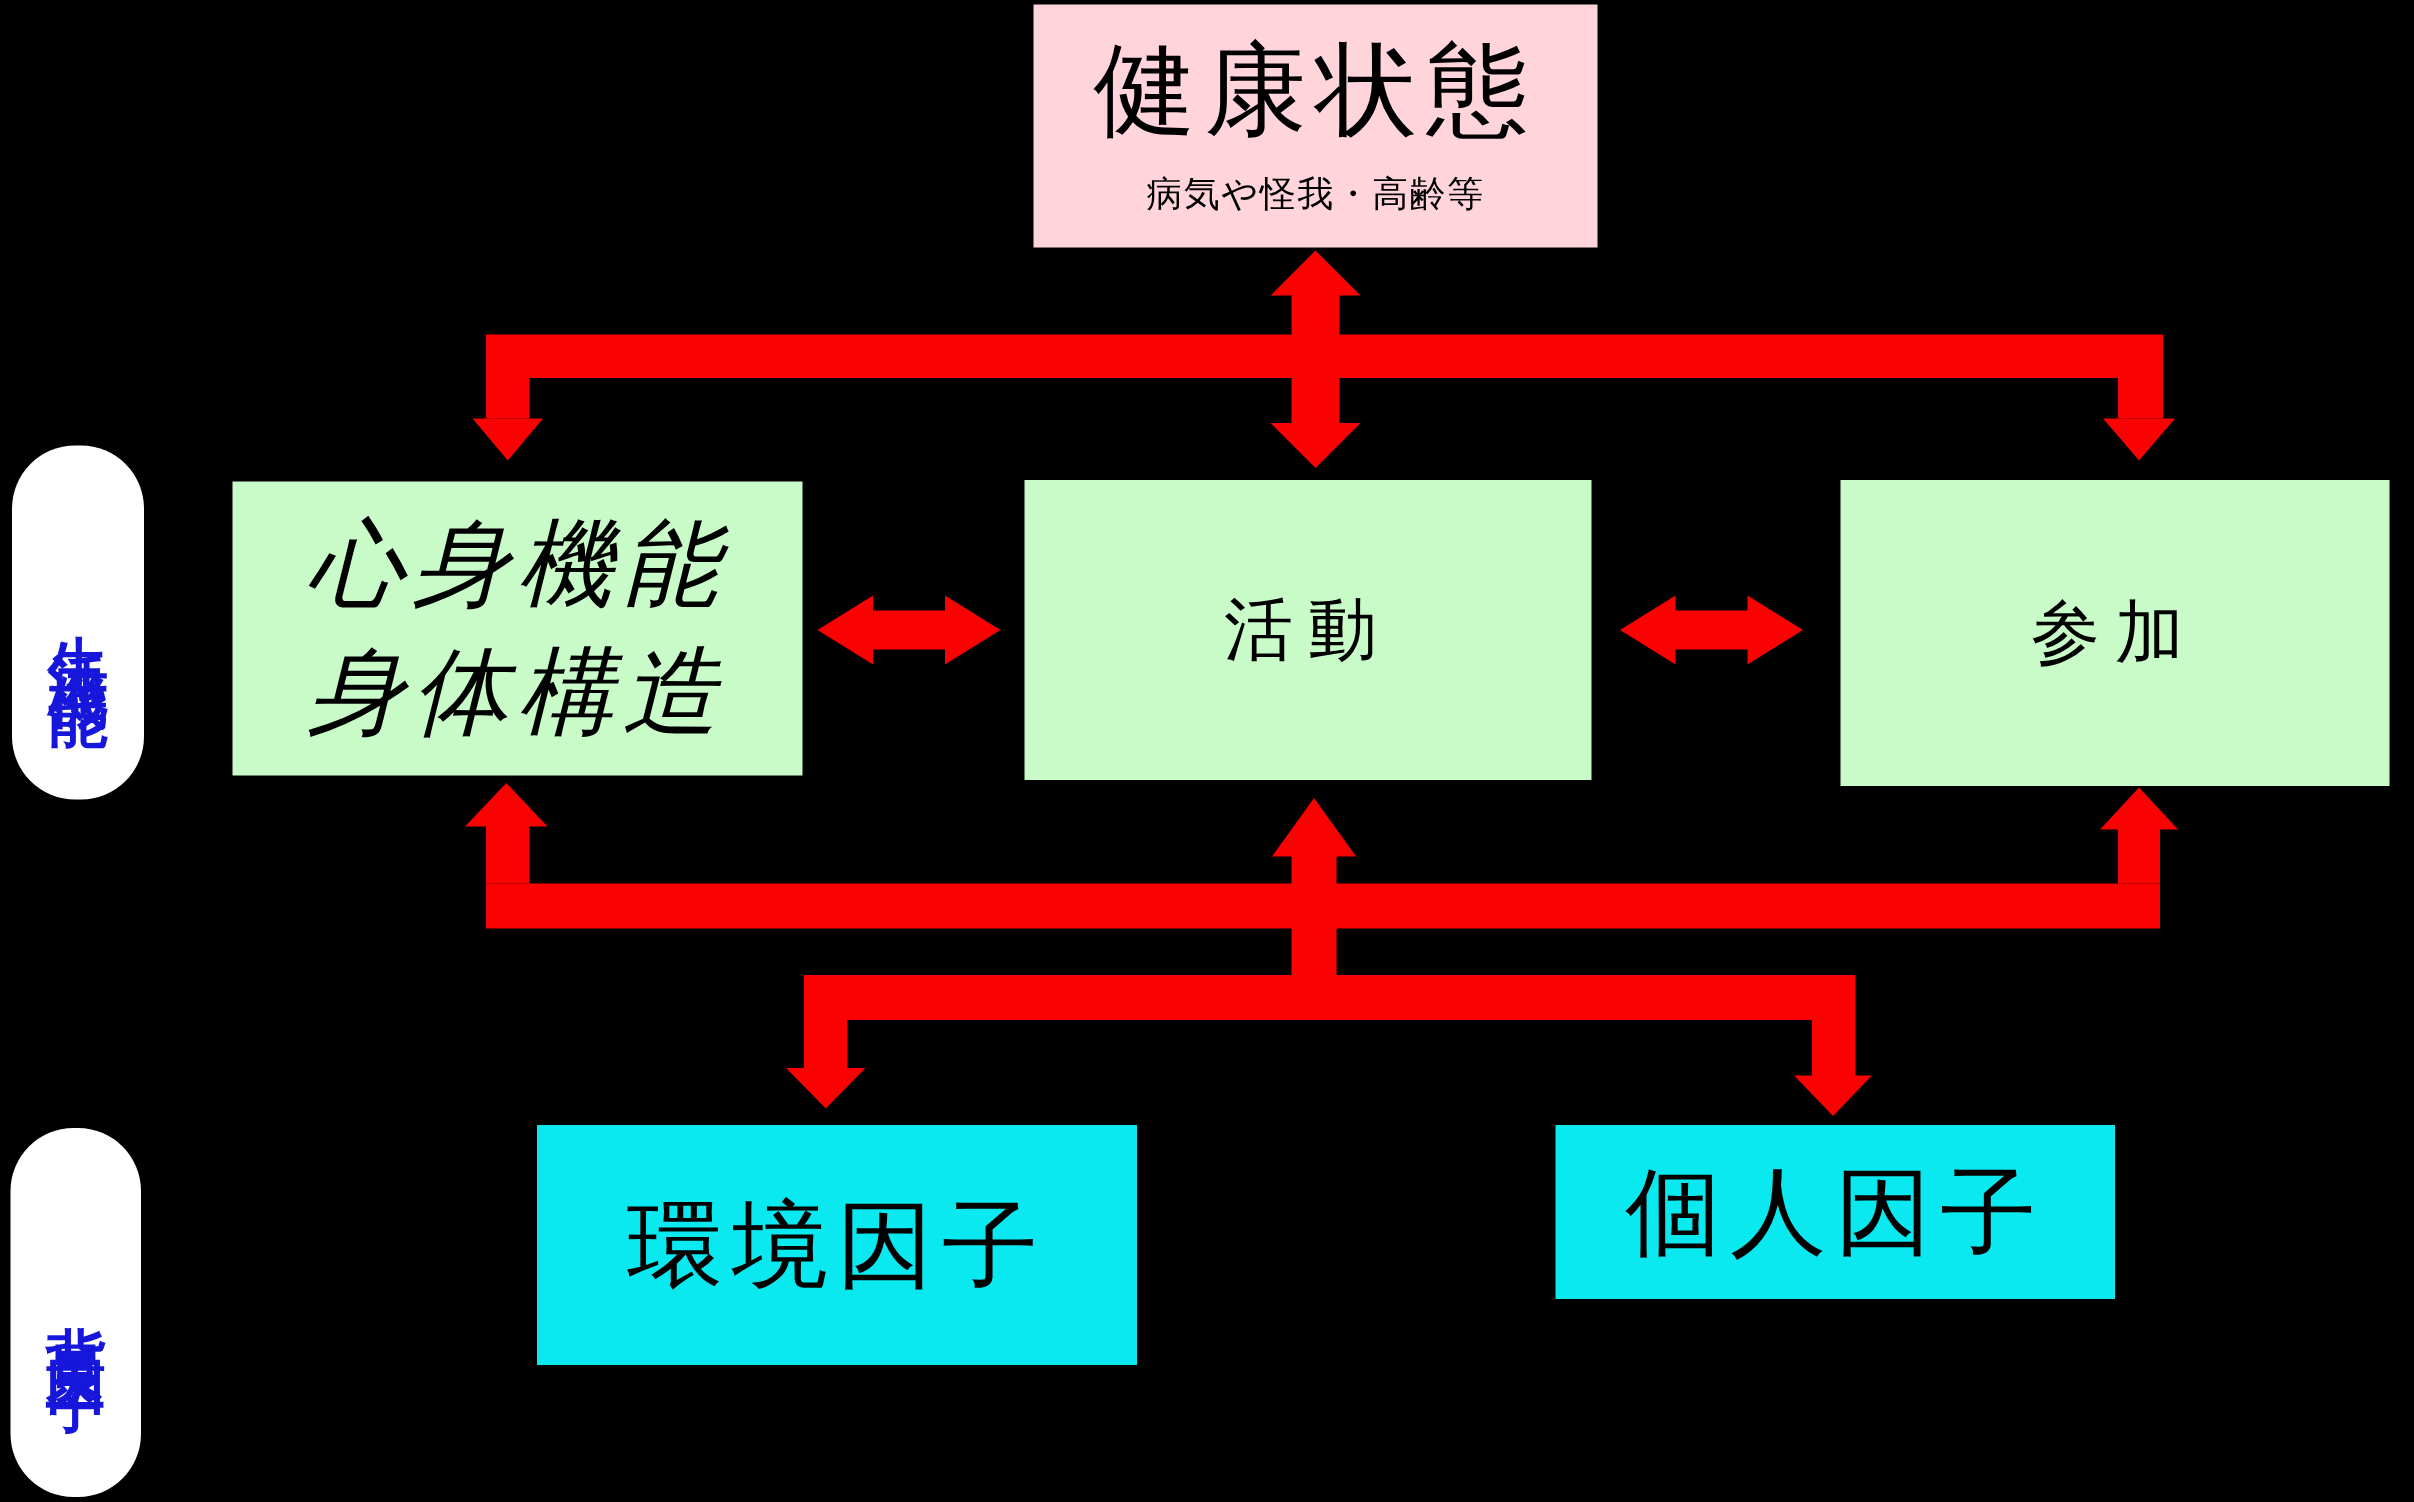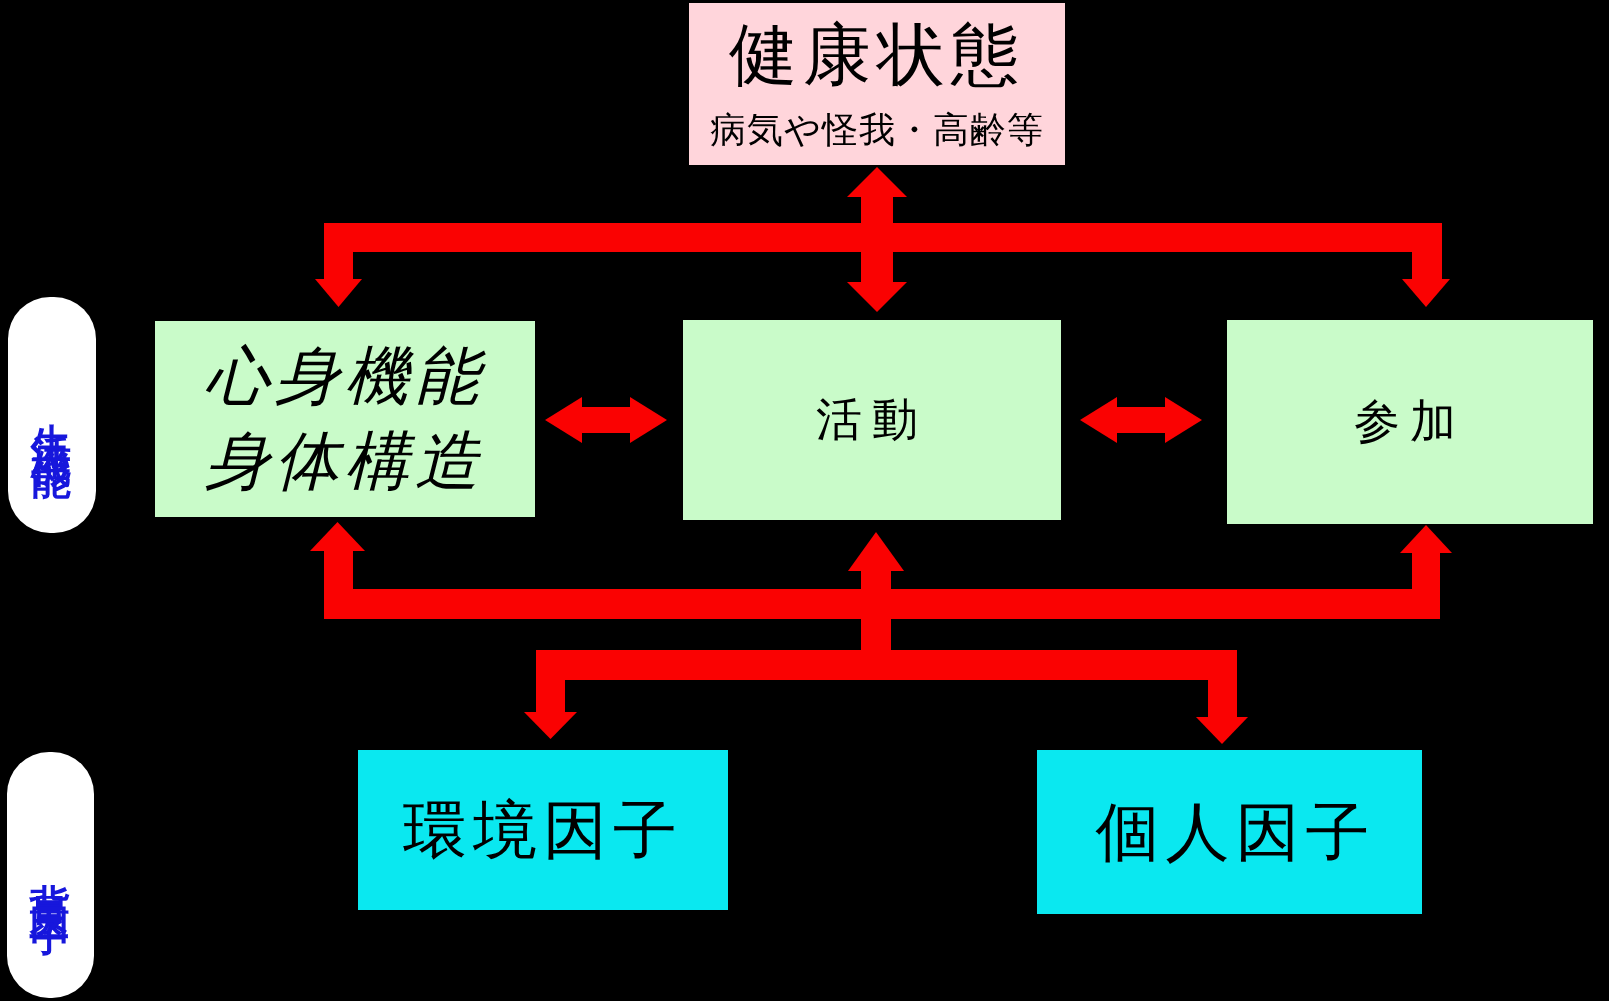--- a/index.html
+++ b/index.html
@@ -12,30 +12,30 @@
   .ar{fill:var(--c-arrow,#FA0202);}
   .box{
     position:absolute;display:flex;align-items:center;justify-content:center;
     text-align:center;color:var(--c-text,#000);
   }
   .health{
     left:689px;top:3px;width:376px;height:162px;
     background:var(--c-health,#FFD5DB);flex-direction:column;gap:20px;
   }
   .health-title{font-size:68px;line-height:1.05;letter-spacing:6px;font-weight:500;white-space:nowrap;}
-  .health-sub{font-size:36px;line-height:1.1;letter-spacing:1px;font-weight:500;white-space:nowrap;}
+  .health-sub{font-size:24px;line-height:1.1;letter-spacing:1px;font-weight:500;white-space:nowrap;}
   .green{background:var(--c-func,#C9FBC9);}
   .cyan{background:var(--c-factor,#0AE8F0);}
   .body-functions{left:155px;top:321px;width:380px;height:196px;flex-direction:column;font-style:italic;}
   .body-functions .ln{font-size:64px;line-height:1.33;letter-spacing:6px;font-weight:500;white-space:nowrap;}
   .activity{left:683px;top:320px;width:378px;height:200px;}
   .participation{left:1227px;top:320px;width:366px;height:204px;}
   .big-label{font-size:46px;letter-spacing:10px;font-weight:500;white-space:nowrap;}
-  .environmental{left:358px;top:750px;width:370px;height:160px;}
-  .personal{left:1037px;top:750px;width:373px;height:164px;padding-left:12px;}
+  .environmental{left:358px;top:750px;width:400px;height:160px;}
+  .personal{left:1037px;top:750px;width:373px;height:116px;}
   .factor-label{font-size:64px;letter-spacing:6px;font-weight:500;white-space:nowrap;}
   .pill{
     position:absolute;background:var(--c-pill,#FFFFFF);border-radius:42px;
     display:flex;align-items:center;justify-content:center;
     writing-mode:vertical-rl;text-orientation:upright;
     color:var(--c-side,#1717DC);font-size:40px;letter-spacing:12px;font-weight:600;
   }
   .pill-life{left:8px;top:297px;width:88px;height:236px;}
   .pill-bg{left:7px;top:752px;width:87px;height:246px;}
 </style>

